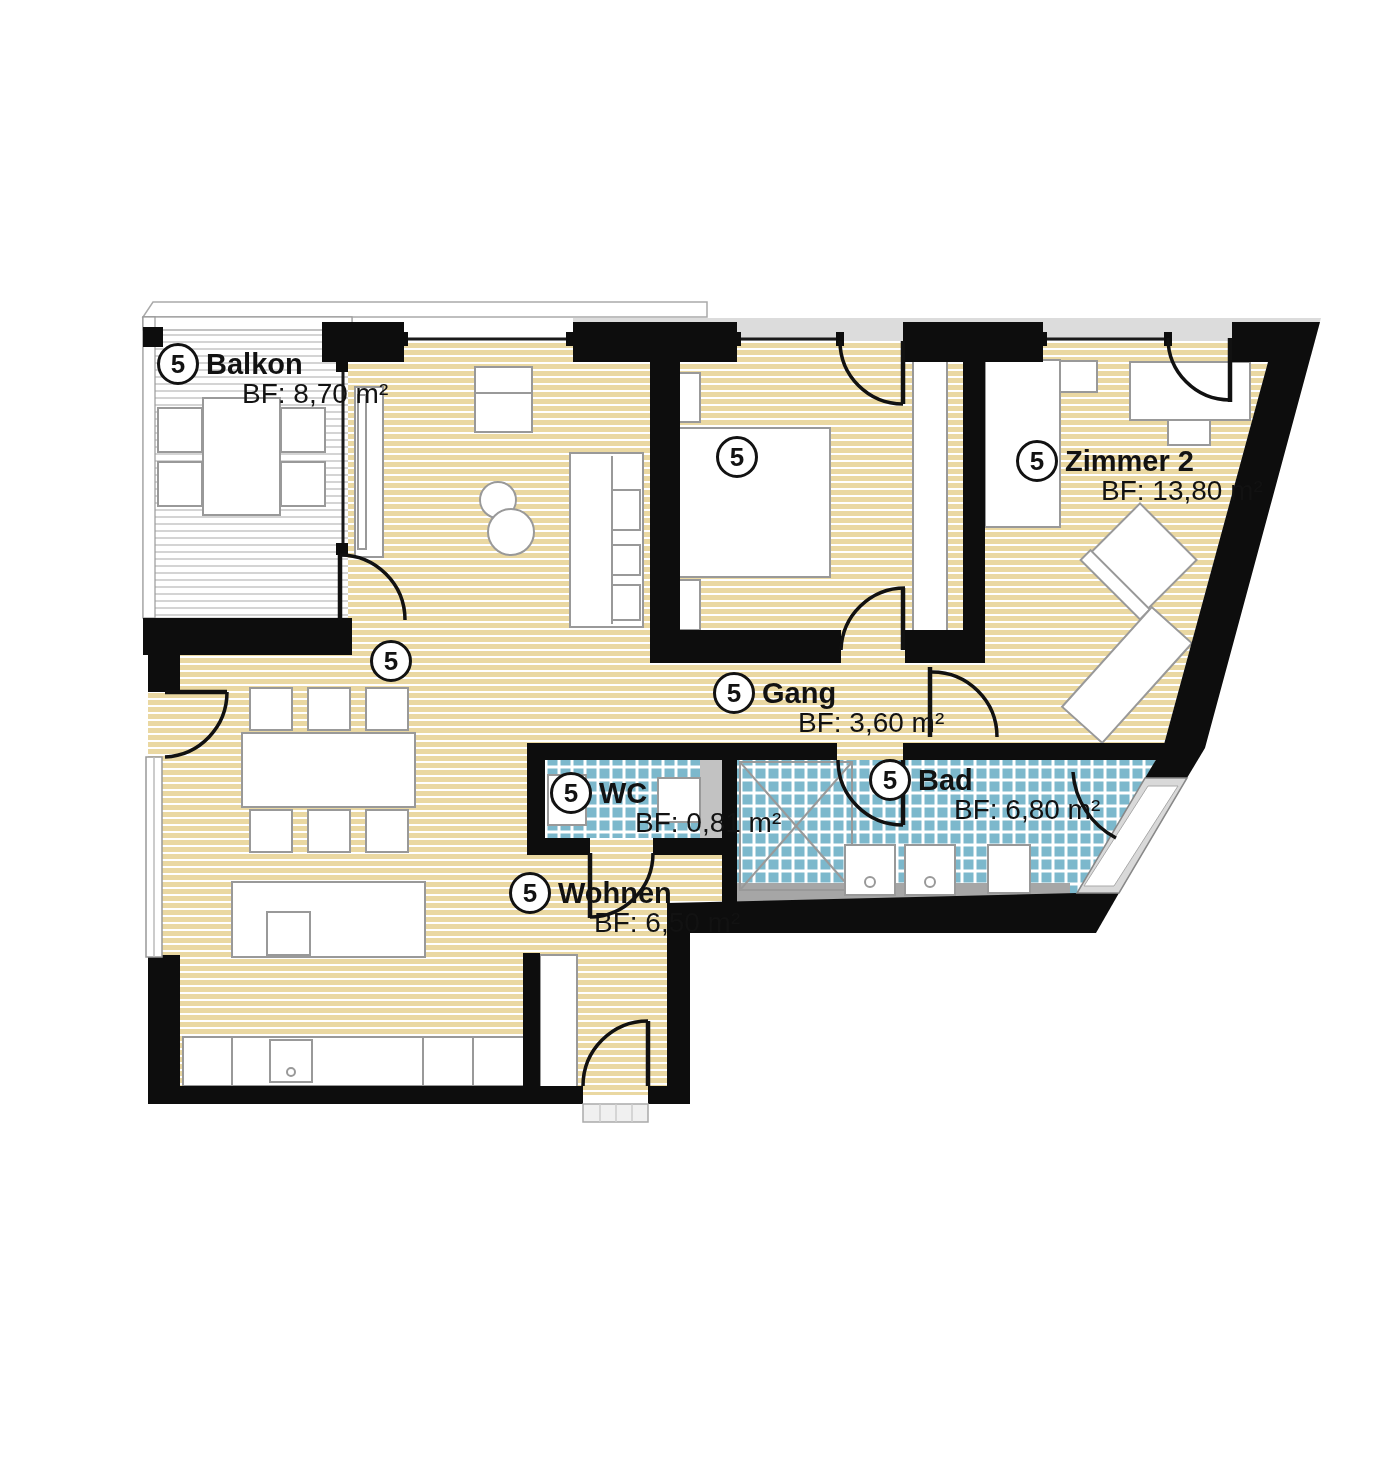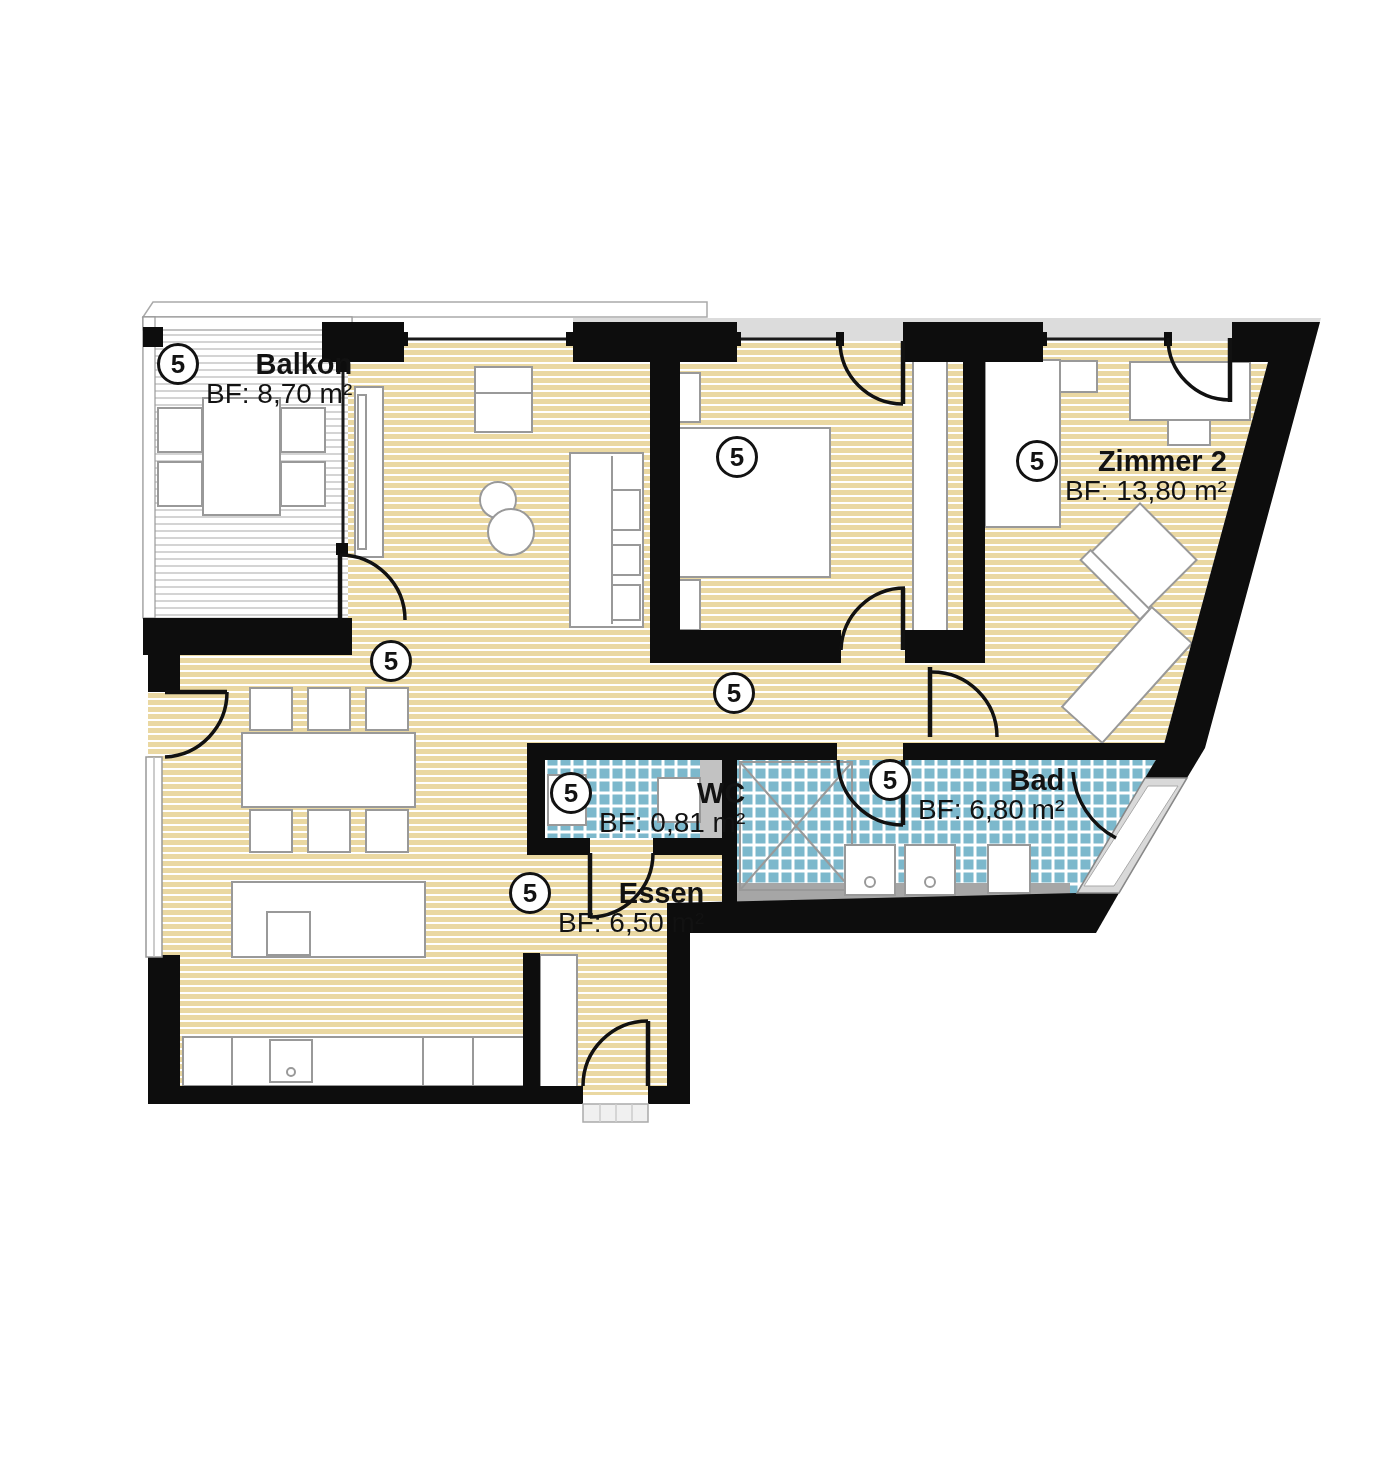--- a/index.html
+++ b/index.html
@@ -3,23 +3,23 @@
 <meta charset="utf-8">
 <style>
   html,body{margin:0;padding:0;background:#ffffff;}
   .stage{position:relative;width:1385px;height:1466px;background:#fff;overflow:hidden;
          font-family:"Liberation Sans",sans-serif;}
   .plan-svg{position:absolute;left:0;top:0;}
   .room-label{position:absolute;display:flex;align-items:flex-start;gap:7px;color:#121212;white-space:nowrap;}
   .badge{width:36px;height:36px;border:3px solid #121212;border-radius:50%;background:#fff;
          display:flex;align-items:center;justify-content:center;
          font-weight:bold;font-size:26px;flex:0 0 auto;margin-top:-6px;}
-  .lines{display:flex;flex-direction:column;line-height:30px;align-items:flex-end;}
+  .lines{display:flex;flex-direction:column;line-height:30px;}
   .name{font-weight:bold;font-size:29px;}
-  .area{font-weight:normal;font-size:28px;}
+  .area{font-weight:normal;font-size:28px;margin-left:36px;}
   .name:empty,.area:empty{display:none;}
 </style>
 </head>
 <body>
 
 <div class="stage">
 
 <svg class="plan-svg" width="1385" height="1466" viewBox="0 0 1385 1466">
   <defs>
     <pattern id="parquet" width="10" height="7" patternUnits="userSpaceOnUse">
@@ -255,20 +255,24 @@
 <div class="room-label" style="left:1016px;top:446px;">
   <span class="badge">5</span>
   <span class="lines">
     <span class="name">Zimmer 2</span>
     <span class="area">BF: 13,80 m²</span>
   </span>
 </div>
 
 <div class="room-label" style="left:713px;top:678px;">
   <span class="badge">5</span>
+  <span class="lines">
+    <span class="name">Gang</span>
+    <span class="area">BF: 3,60 m²</span>
+  </span>
 </div>
 
 <div class="room-label" style="left:550px;top:778px;">
   <span class="badge">5</span>
   <span class="lines">
     <span class="name">WC</span>
     <span class="area">BF: 0,81 m²</span>
   </span>
 </div>
 
@@ -276,18 +280,18 @@
   <span class="badge">5</span>
   <span class="lines">
     <span class="name">Bad</span>
     <span class="area">BF: 6,80 m²</span>
   </span>
 </div>
 
 <div class="room-label" style="left:509px;top:878px;">
   <span class="badge">5</span>
   <span class="lines">
-    <span class="name">Essen</span>
+    <span class="name">Wohnen</span>
     <span class="area">BF: 6,50 m²</span>
   </span>
 </div>
 
 </div>
 
 </body></html>

